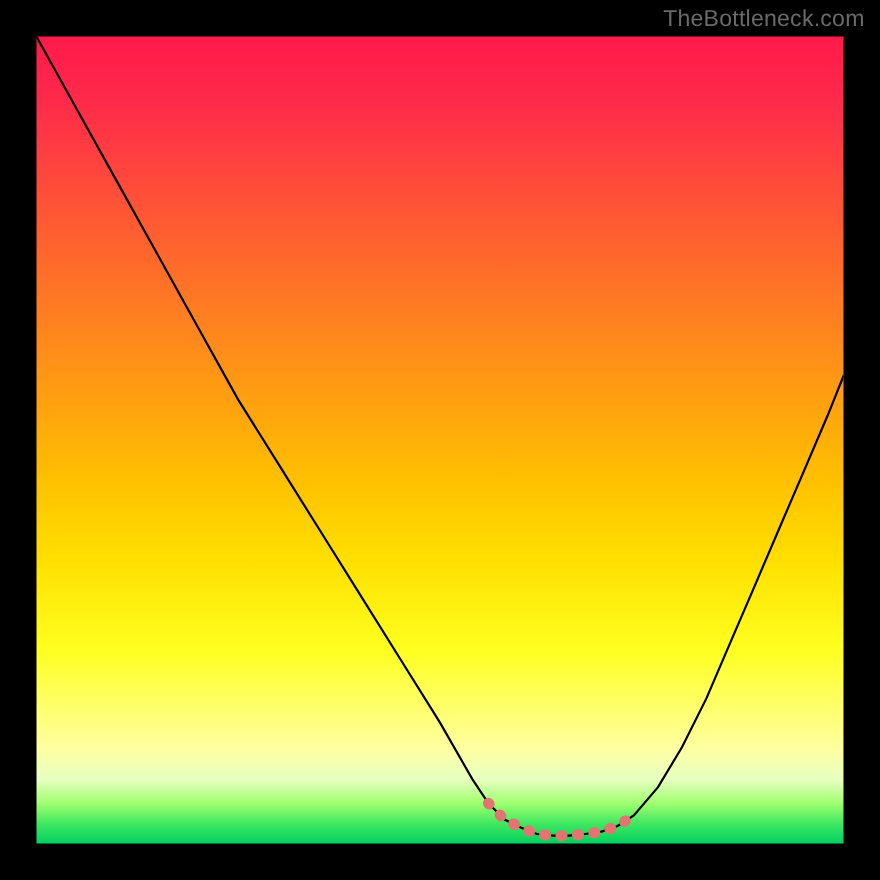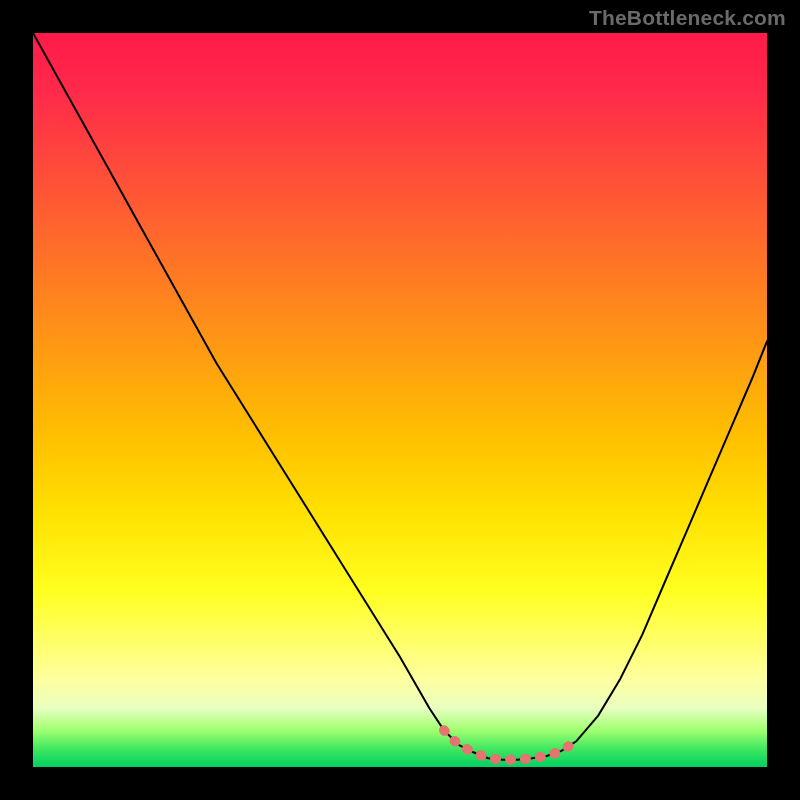--- a/index.html
+++ b/index.html
@@ -43,21 +43,21 @@
   .curve-svg {
     position: absolute;
     inset: 0;
   }
   .watermark {
     position: absolute;
     top: 6px;
     right: 14px;
     color: #6a6a6a;
     font-size: 21px;
-    font-weight: 700;
+    font-weight: 400;
     letter-spacing: 0.2px;
   }
 </style>
 </head>
 <body>
 
 <div class="watermark">TheBottleneck.com</div>
 
 <div class="frame">
   <div class="gradient"></div>

